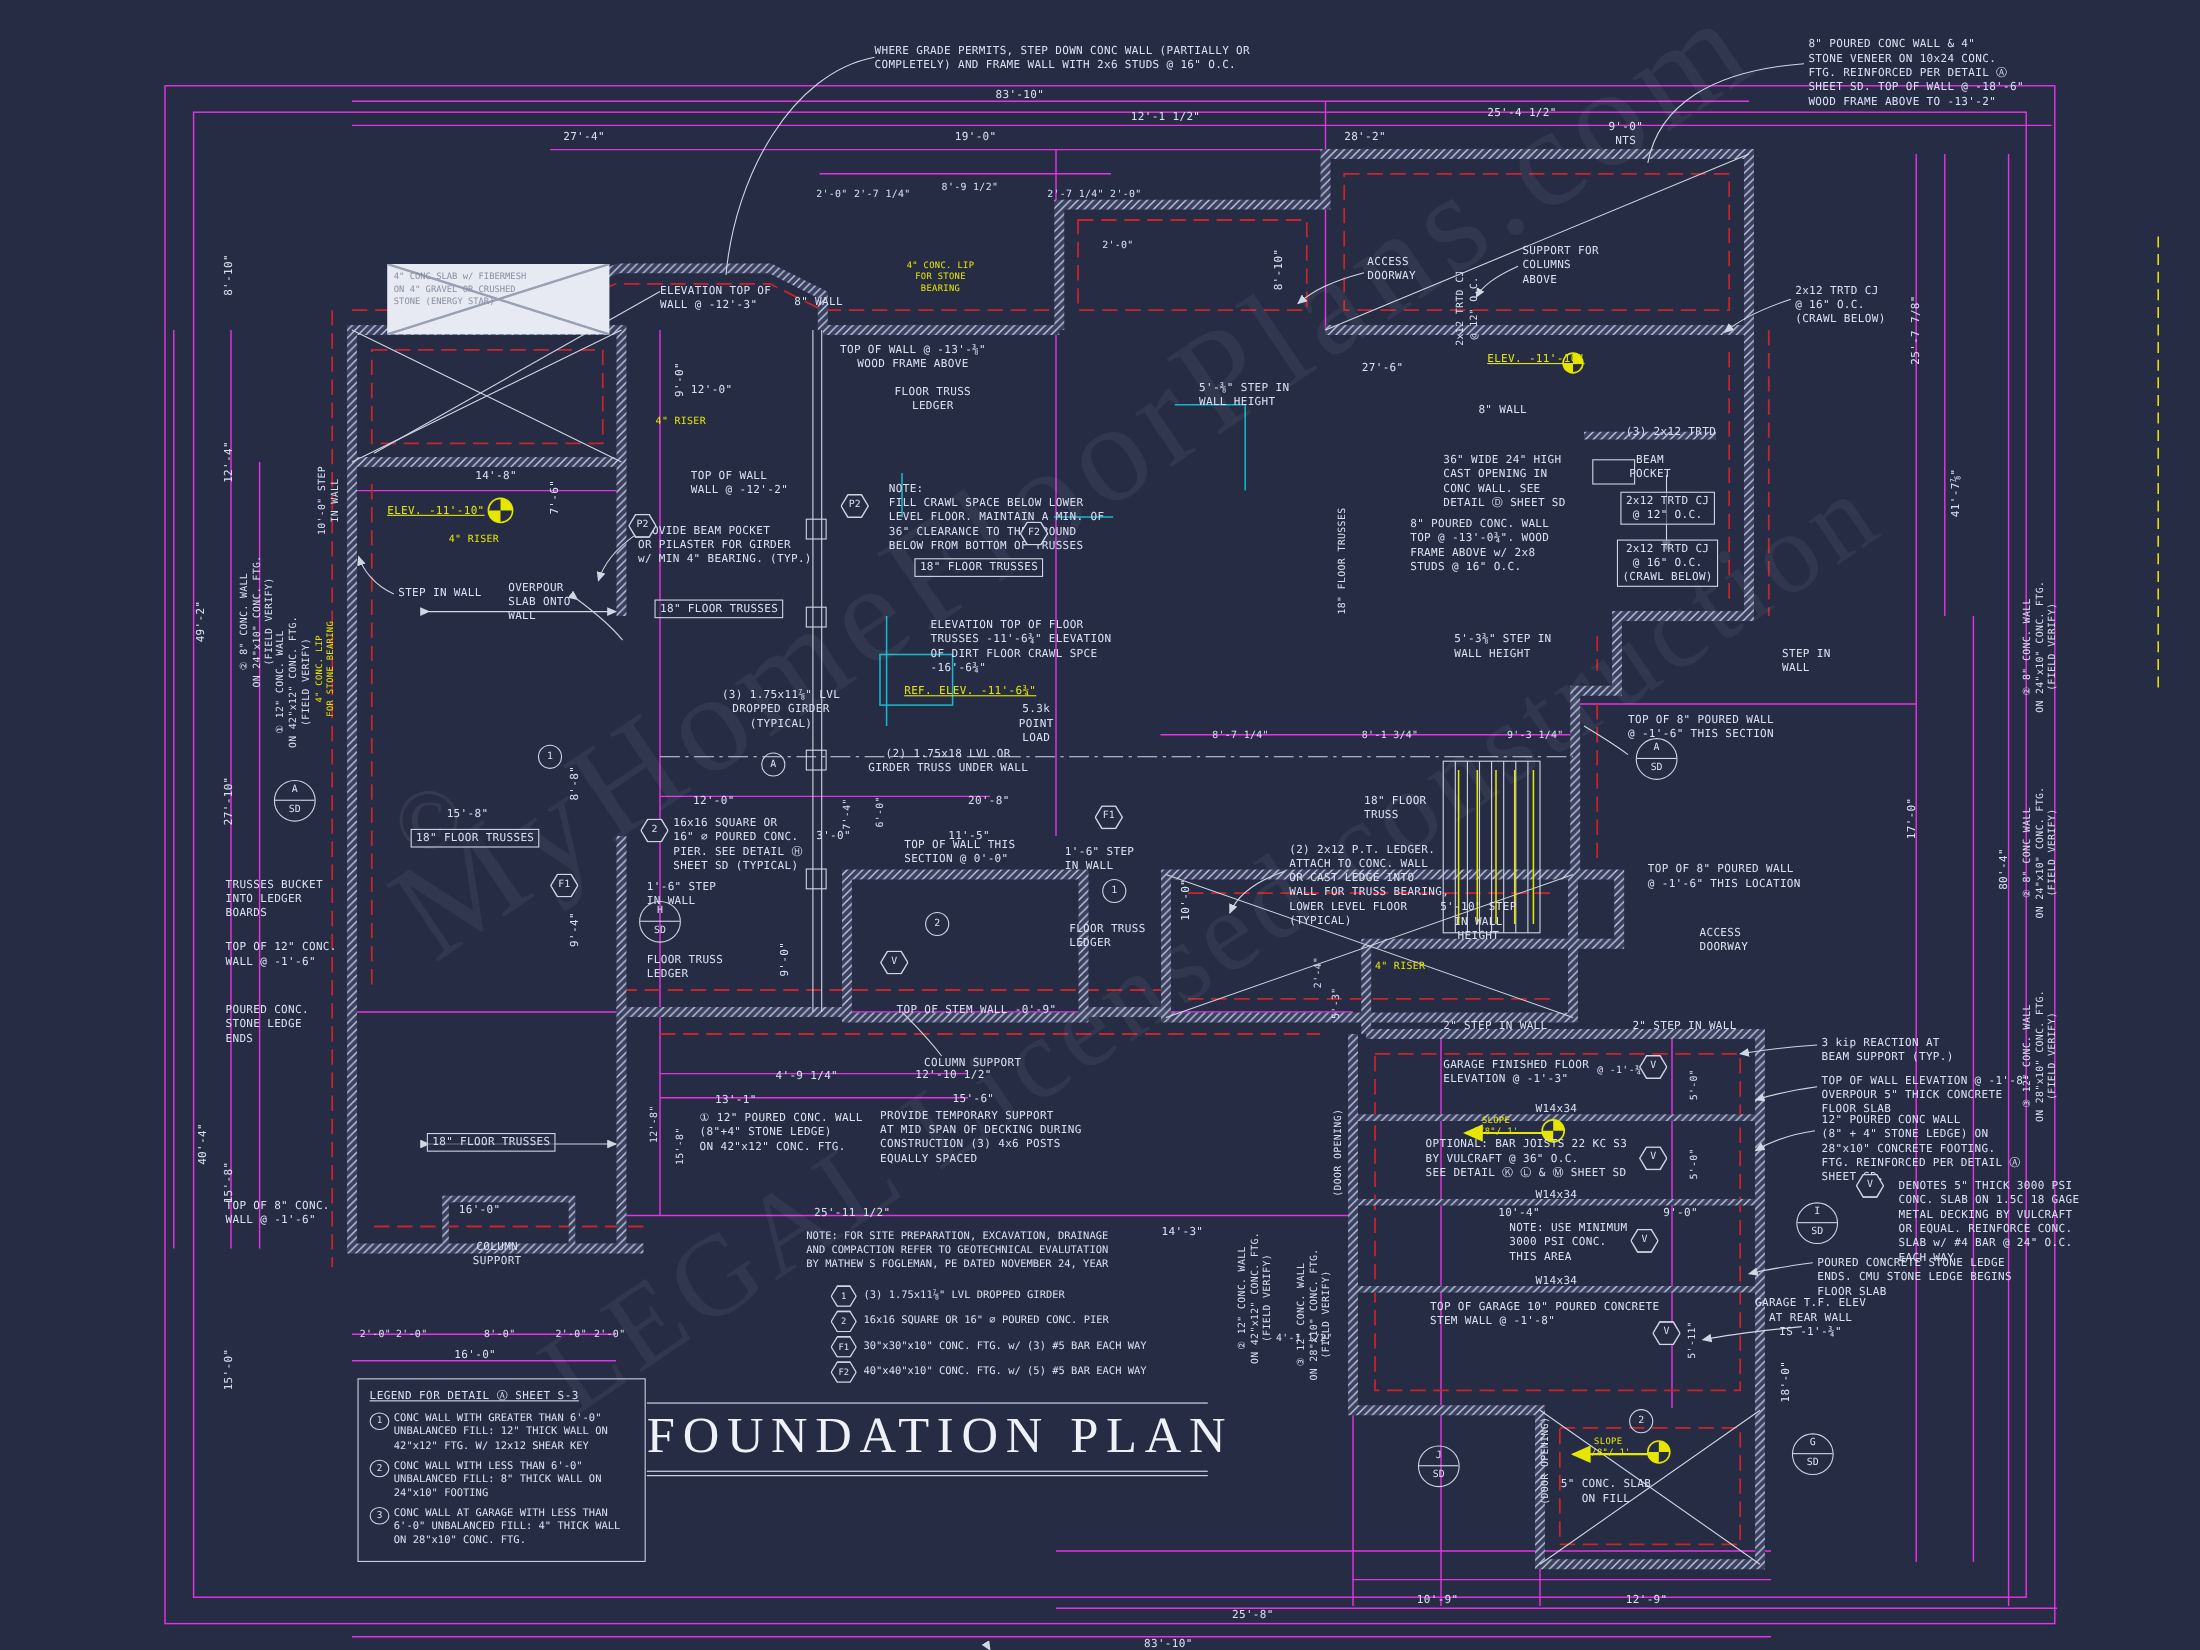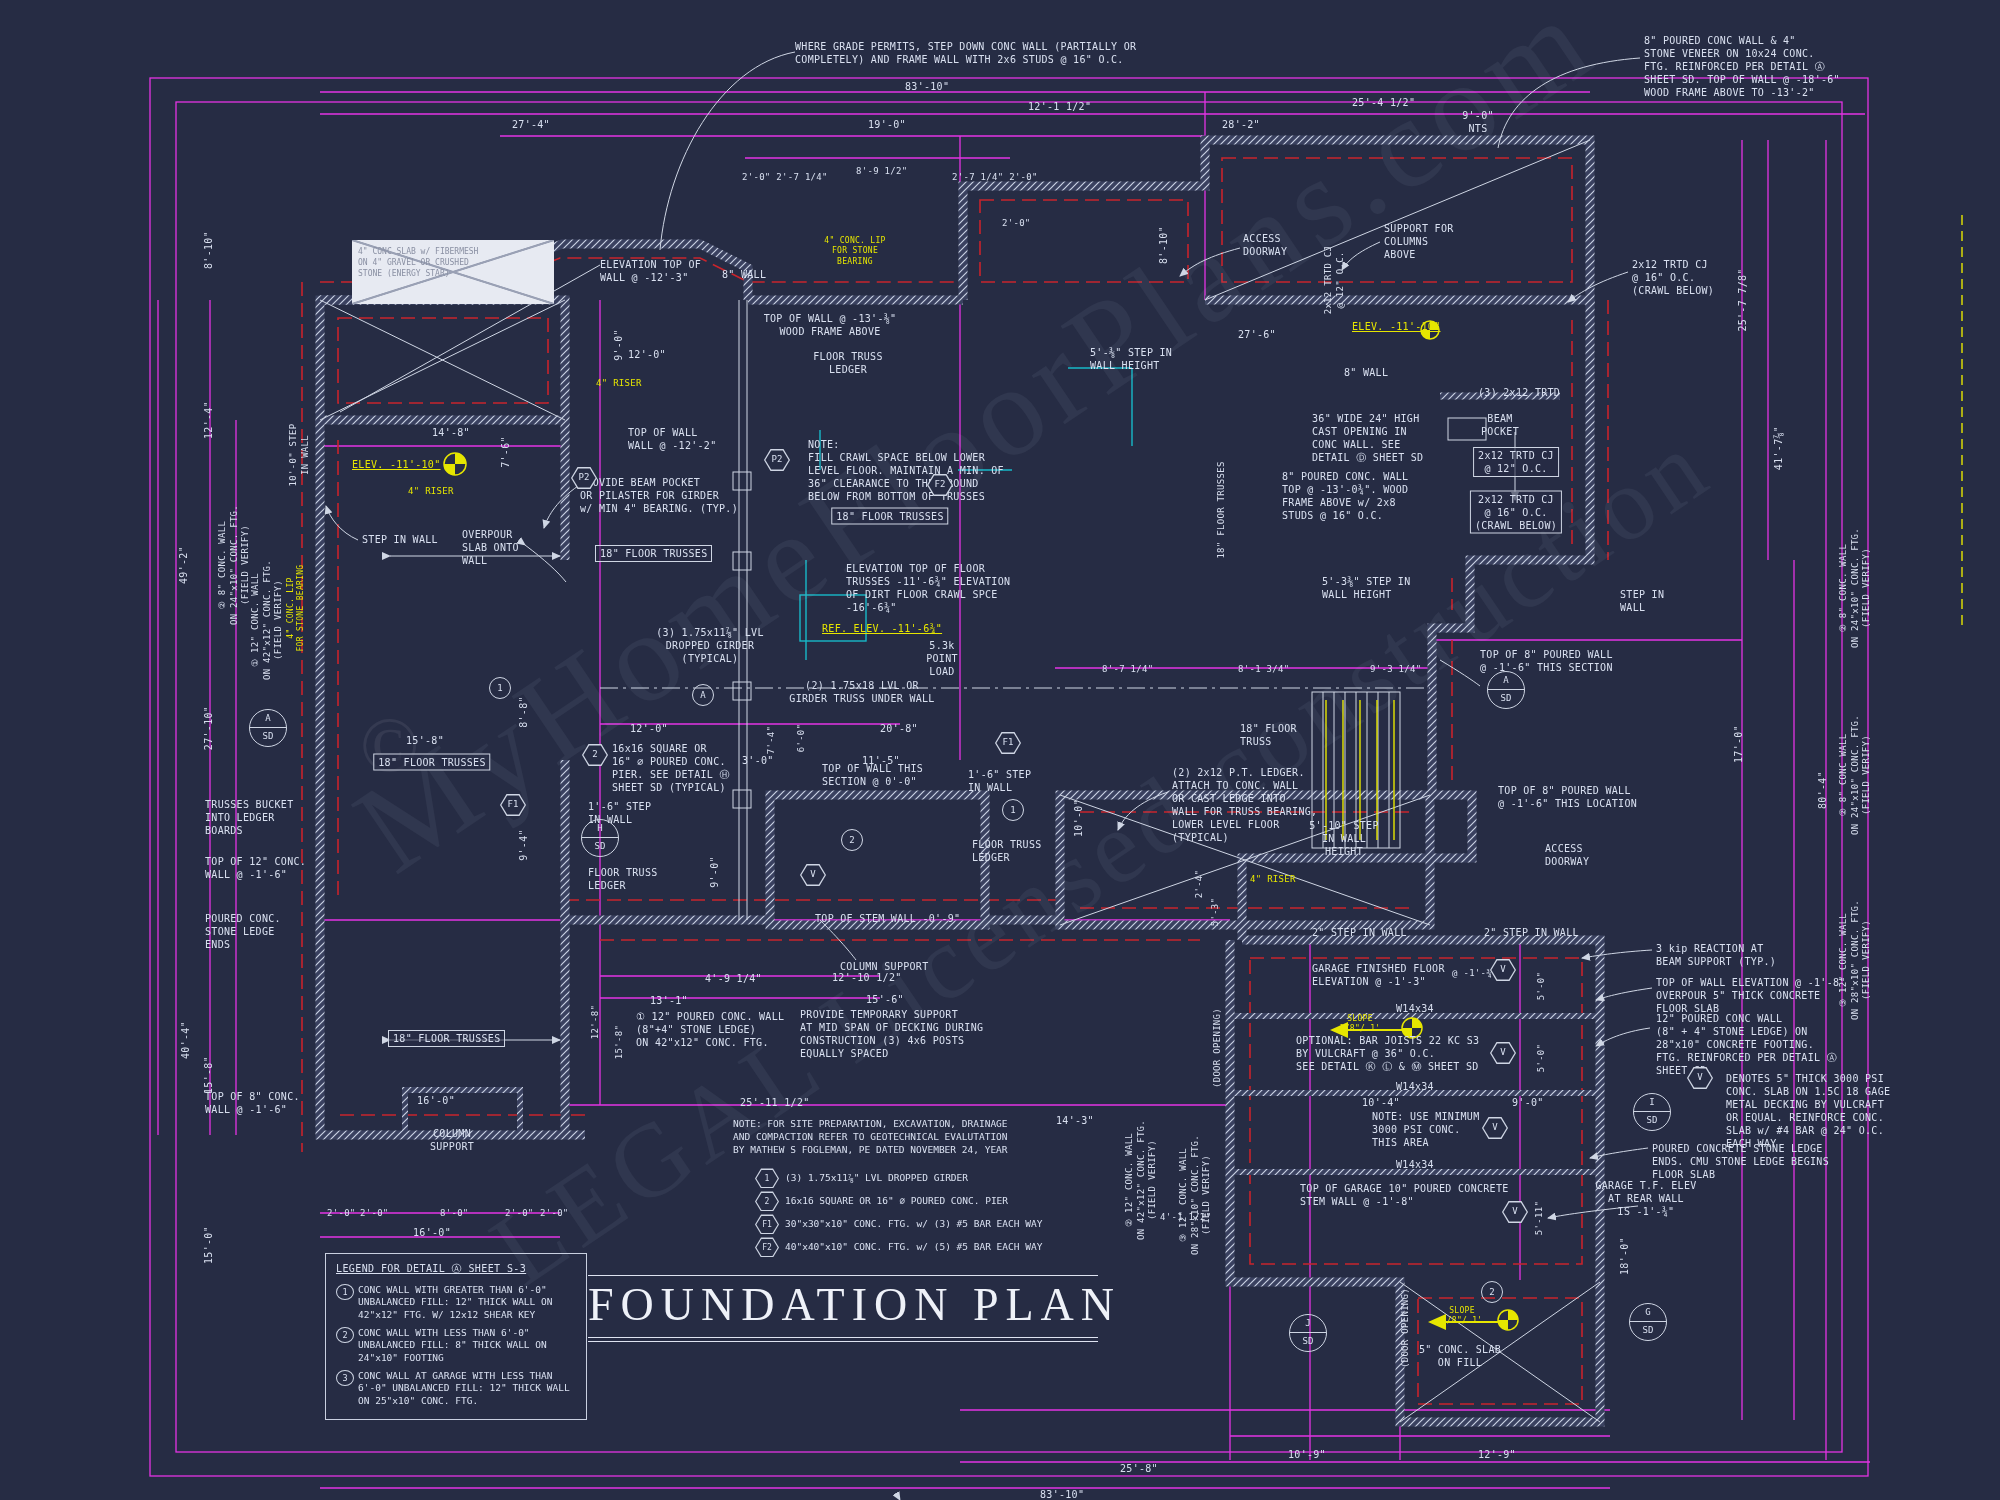--- a/index.html
+++ b/index.html
@@ -563,21 +563,21 @@
         <div class="leg-item">
           <span class="num">1</span>
           <span>CONC WALL WITH GREATER THAN 6'-0" UNBALANCED FILL: 12" THICK WALL ON 42"x12" FTG. W/ 12x12 SHEAR KEY</span>
         </div>
         <div class="leg-item">
           <span class="num">2</span>
           <span>CONC WALL WITH LESS THAN 6'-0" UNBALANCED FILL: 8" THICK WALL ON 24"x10" FOOTING</span>
         </div>
         <div class="leg-item">
           <span class="num">3</span>
-          <span>CONC WALL AT GARAGE WITH LESS THAN 6'-0" UNBALANCED FILL:  12" THICK WALL ON 25"x10" CONC. FTG.</span>
+          <span>CONC WALL AT GARAGE WITH LESS THAN 6'-0" UNBALANCED FILL:  4" THICK WALL ON 28"x10" CONC. FTG.</span>
         </div>
       </div>
   </div>
 
   <div id="notes-block">
     <p>NOTE: FOR SITE PREPARATION, EXCAVATION, DRAINAGE
 AND COMPACTION REFER TO GEOTECHNICAL EVALUTATION
 BY MATHEW S FOGLEMAN, PE DATED NOVEMBER 24, YEAR</p>
     <div id="key-items">
         <div class="key-item">

